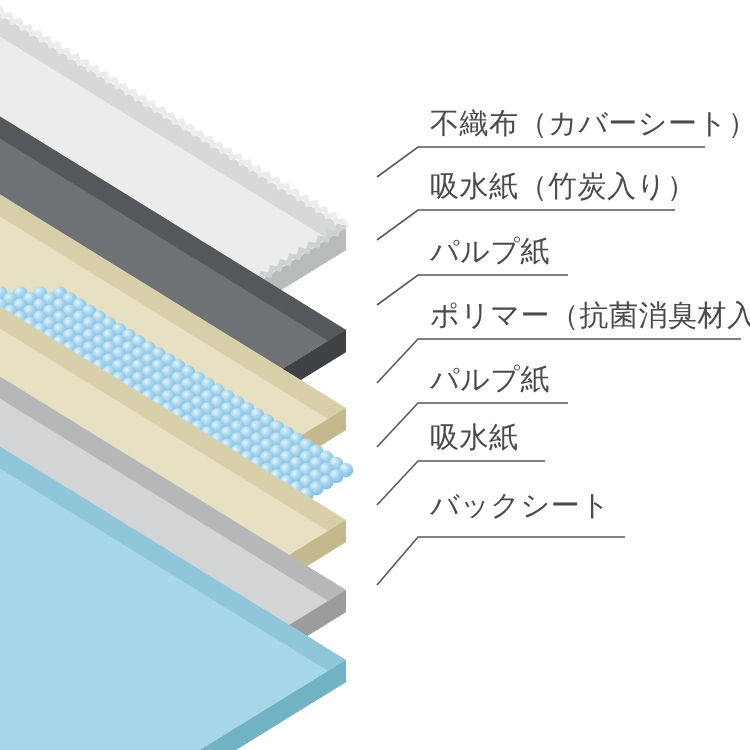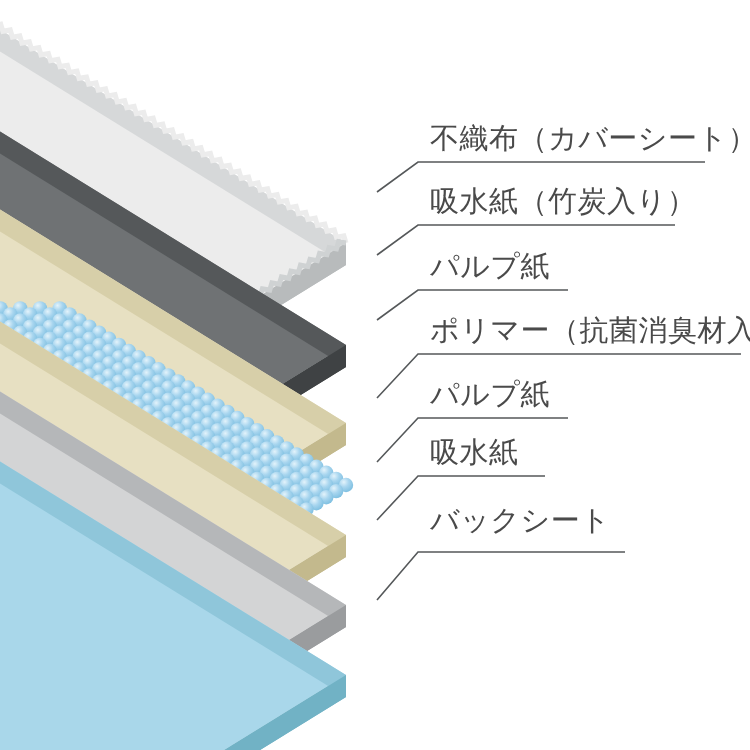--- a/index.html
+++ b/index.html
@@ -4,21 +4,21 @@
 <title>Diaper Layer Structure</title>
 <style>
   html,body{margin:0;padding:0;}
   body{
     width:750px;height:750px;
     background:#ffffff;
     font-family:"Liberation Sans","DejaVu Sans",sans-serif;
     overflow:hidden;
     position:relative;
   }
-  #stage{position:absolute;left:0;top:0;width:750px;height:525px;margin-top:15px;}
+  #stage{position:absolute;left:0;top:0;width:750px;height:525px;}
   svg{display:block;}
   .lbl{
     fill:#4a4a4a;
     font-family:"Liberation Sans","DejaVu Sans",sans-serif;
     font-size:29px;
     letter-spacing:0.5px;
     dominant-baseline:alphabetic;
   }
   .leader{
     fill:none;

